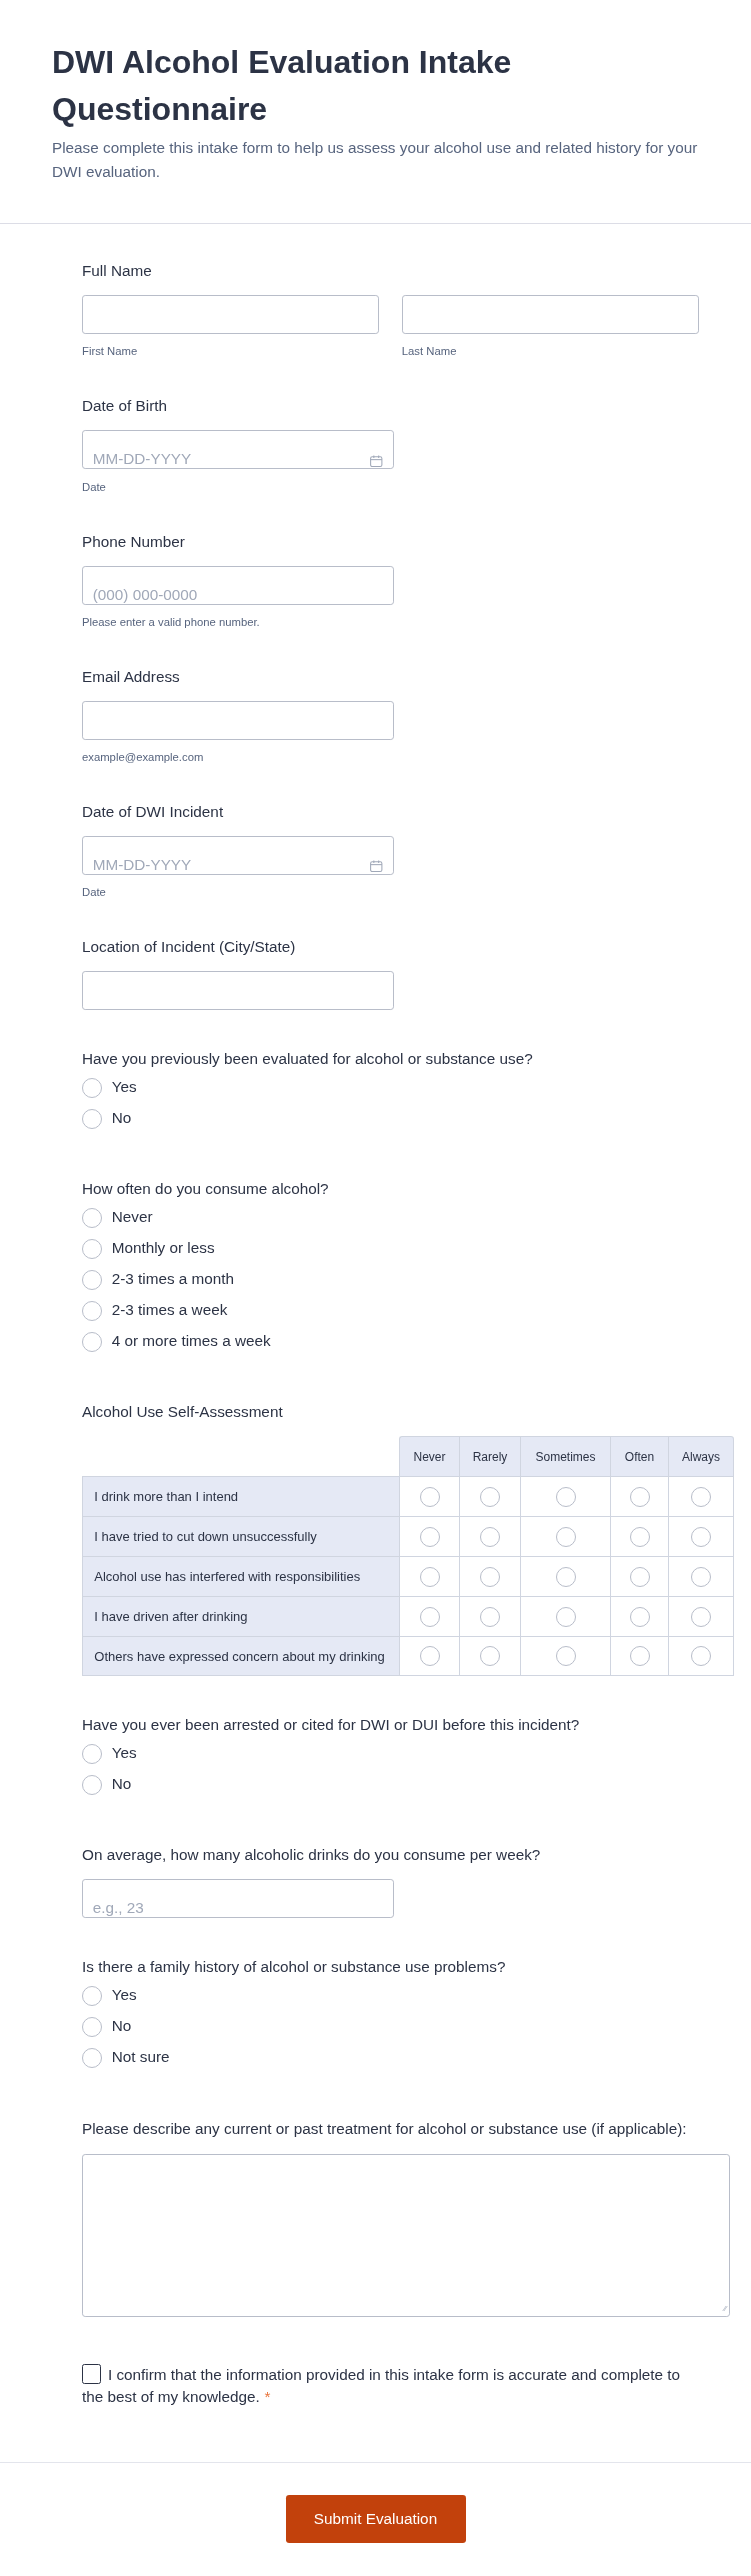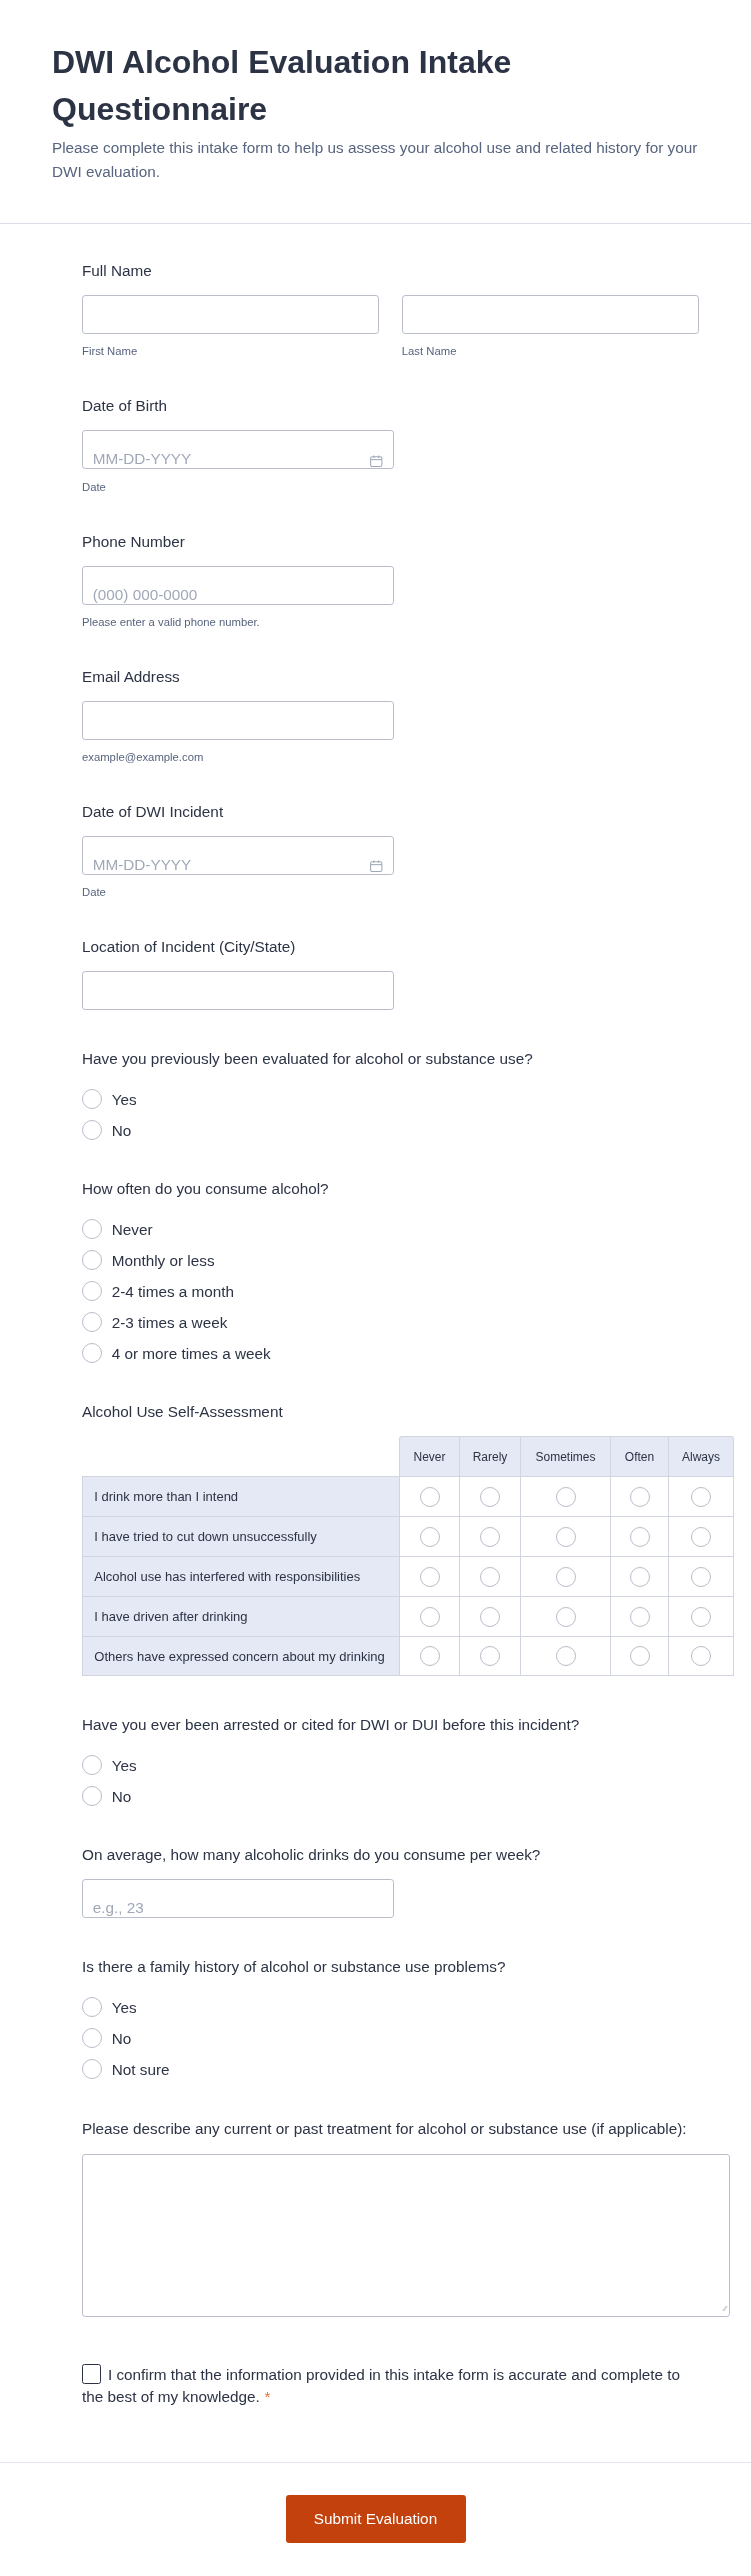--- a/index.html
+++ b/index.html
@@ -10,21 +10,21 @@
   .form { padding: 0 52px 0 82px; }
   .field { margin-top: 39px; }
   .field.first { margin-top: 37px; }
   .label { font-size: 15.3px; line-height: 19.4px; color: #2c3345; margin-bottom: 14.5px; display: block; }
   .input { display: flex; align-items: flex-end; height: 39px; border: 0.8px solid #b8bdc9; border-radius: 3.2px; padding: 0 9.7px; font-size: 15.3px; color: #a0a8b8; background: #fff; width: 312px; }
   .input .ph { flex: 1; }
   .sub { font-size: 11.3px; color: #57647e; margin-top: 11.3px; }
   .row2 { display: flex; gap: 22.6px; }
   .row2 > div { flex: 1; }
   .row2 .input { width: 100%; }
-  .radio-opt { display: flex; align-items: flex-end; height: 31px; font-size: 15.3px; color: #2c3345; }
+  .radio-opt { display: flex; align-items: flex-start; height: 31px; font-size: 15.3px; color: #2c3345; }
   .radio { width: 20px; height: 20px; border: 1.2px solid #b8bdc9; border-radius: 50%; margin-right: 9.7px; flex-shrink: 0; background: #fff; }
   .radio-group { margin-top: -4.8px; }
   .matrix { display: grid; grid-template-columns: 317px 60px 61px 90px 58px 66px; margin-top: 11.3px; }
   .mh { height: 40px; background: #e5e9f5; border-top: 0.8px solid #d0d5e0; border-left: 0.8px solid #d0d5e0; font-size: 12px; display: flex; align-items: center; justify-content: center; color: #2c3345; }
   .mh.last { border-right: 0.8px solid #d0d5e0; border-top-right-radius: 3.2px; }
   .mh.first { border-top-left-radius: 3.2px; }
   .mblank { height: 40px; }
   .mrow { height: 40px; background: #e5e9f5; border-top: 0.8px solid #d0d5e0; border-left: 0.8px solid #d0d5e0; font-size: 13px; display: flex; align-items: center; padding-left: 11.3px; color: #2c3345; }
   .mcell { height: 40px; border-top: 0.8px solid #d0d5e0; border-left: 0.8px solid #d0d5e0; display: flex; align-items: center; justify-content: center; }
   .mcell.last { border-right: 0.8px solid #d0d5e0; }
@@ -138,21 +138,21 @@
       <div class="radio-opt">
           <span class="radio"></span>
           <span>Never</span>
         </div>
       <div class="radio-opt">
           <span class="radio"></span>
           <span>Monthly or less</span>
         </div>
       <div class="radio-opt">
           <span class="radio"></span>
-          <span>2-4 times a month</span>
+          <span>2-3 times a month</span>
         </div>
       <div class="radio-opt">
           <span class="radio"></span>
           <span>2-3 times a week</span>
         </div>
       <div class="radio-opt">
           <span class="radio"></span>
           <span>4 or more times a week</span>
         </div>
     </div>

